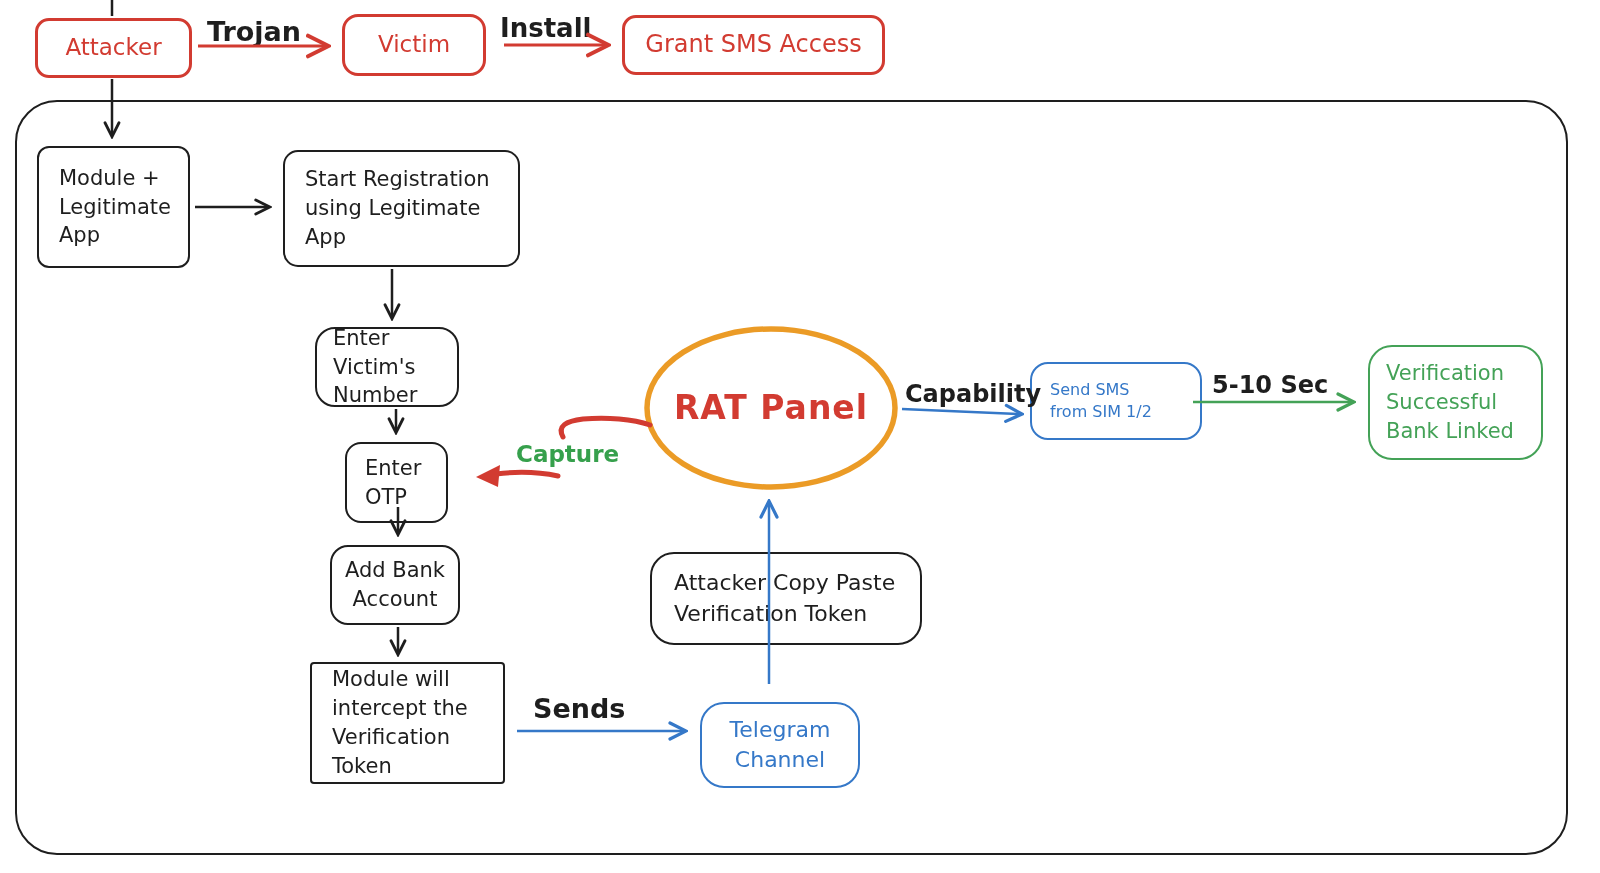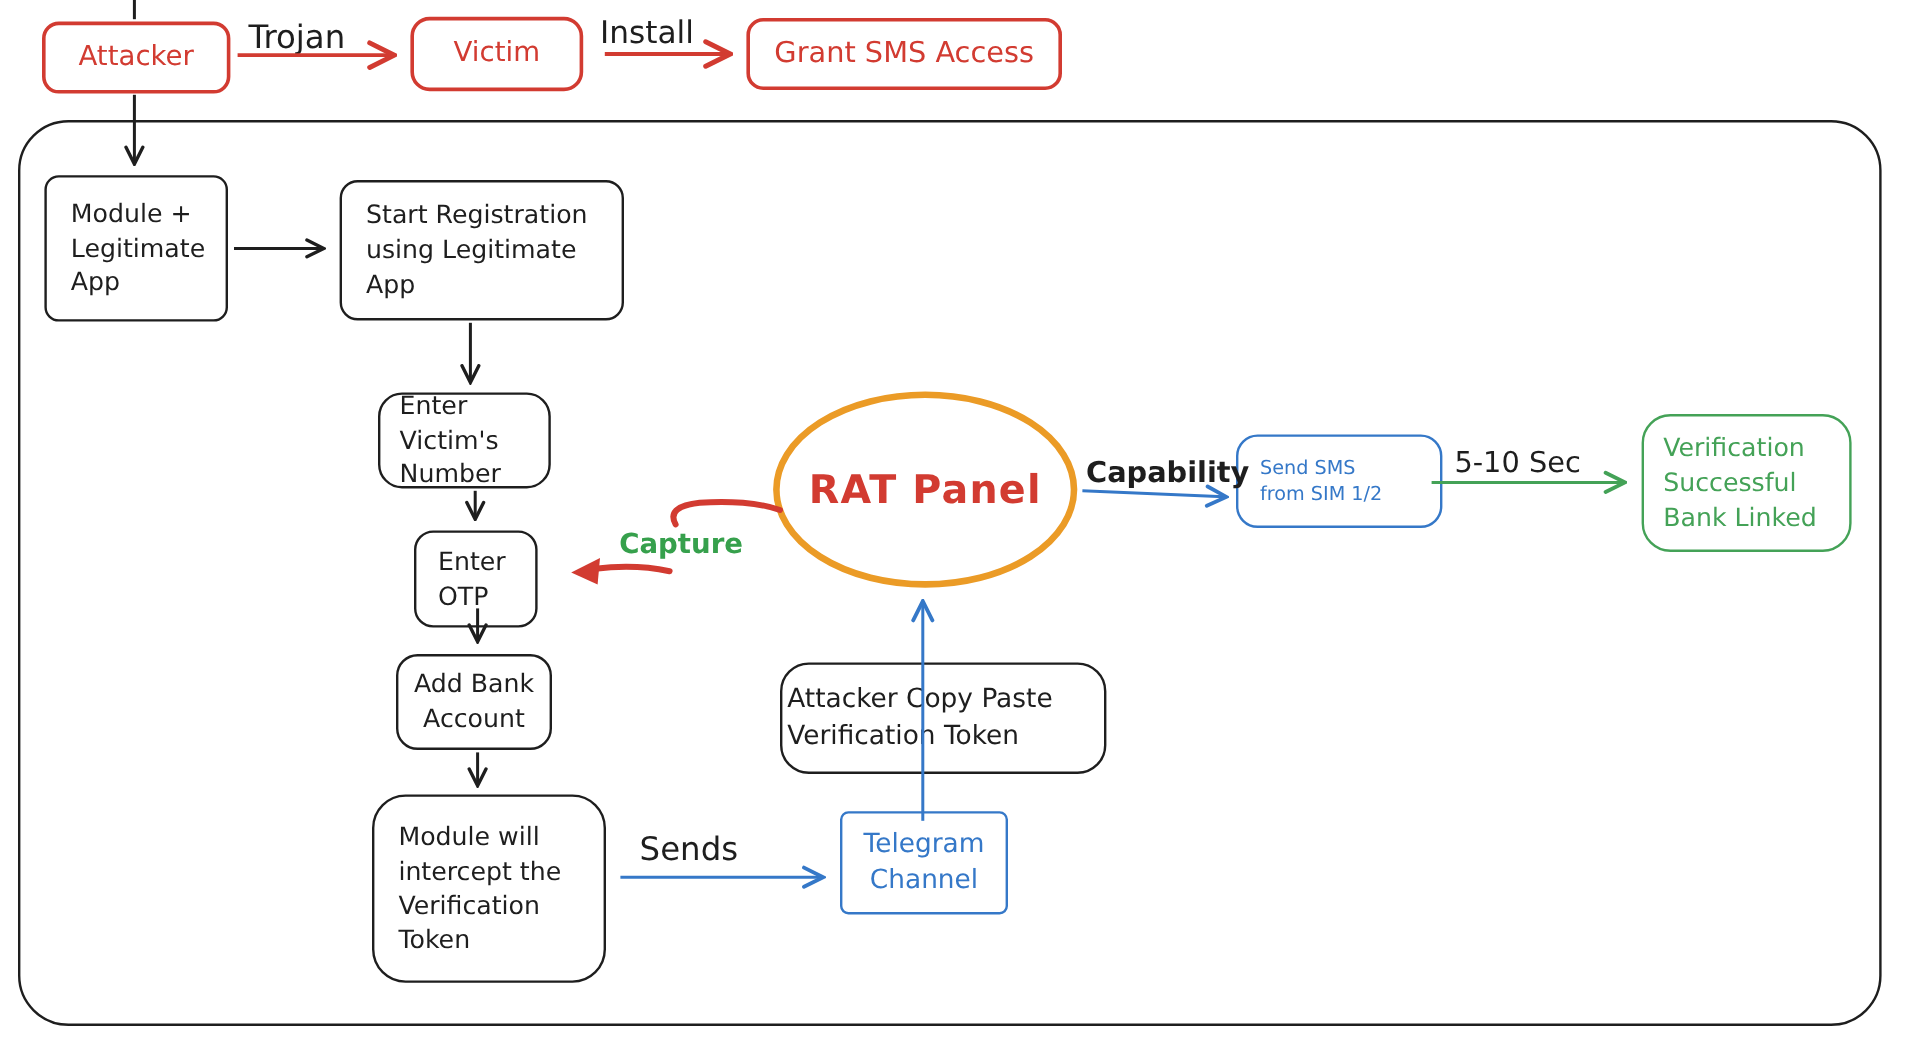--- a/index.html
+++ b/index.html
@@ -22,31 +22,31 @@
   .node.green{border-color:#44a257;color:#44a257;}
   .centered{justify-content:center;text-align:center;}
   #n-attacker{left:35px;top:18px;width:157px;height:60px;border-radius:14px;font-size:23px;}
   #n-victim{left:342px;top:14px;width:144px;height:62px;border-radius:16px;font-size:23px;}
   #n-grant{left:622px;top:15px;width:263px;height:60px;border-radius:14px;font-size:24px;}
   #n-module{left:37px;top:146px;width:153px;height:122px;border-radius:12px;padding-left:20px;}
   #n-startreg{left:283px;top:150px;width:237px;height:117px;border-radius:15px;padding-left:20px;}
   #n-envictim{left:315px;top:327px;width:144px;height:80px;border-radius:20px;padding-left:16px;}
   #n-otp{left:345px;top:442px;width:103px;height:81px;border-radius:16px;padding-left:18px;}
   #n-addbank{left:330px;top:545px;width:130px;height:80px;border-radius:18px;}
-  #n-intercept{left:310px;top:662px;width:195px;height:157px;border-radius:28px;padding-left:20px;}
-  #n-copypaste{left:650px;top:552px;width:272px;height:93px;border-radius:24px;padding-left:4px;font-size:22px;}
-  #n-telegram{left:700px;top:676px;width:140px;height:86px;border-radius:7px;font-size:22px;}
+  #n-intercept{left:310px;top:662px;width:195px;height:122px;border-radius:4px;padding-left:20px;}
+  #n-copypaste{left:650px;top:552px;width:272px;height:93px;border-radius:24px;padding-left:22px;font-size:22px;}
+  #n-telegram{left:700px;top:702px;width:160px;height:86px;border-radius:24px;font-size:22px;}
   #n-sendsms{left:1030px;top:362px;width:172px;height:78px;border-radius:18px;padding-left:18px;font-size:16px;}
   #n-verification{left:1368px;top:345px;width:175px;height:115px;border-radius:24px;padding-left:16px;}
   #rat-label{
     position:absolute;left:645px;top:386px;width:252px;height:42px;z-index:2;
     display:flex;align-items:center;justify-content:center;
     color:#d23b31;font-size:33px;font-weight:700;letter-spacing:1px;white-space:pre;
   }
-  .elabel{position:absolute;z-index:3;color:#1e1e1e;font-weight:400;white-space:pre;}
+  .elabel{position:absolute;z-index:3;color:#1e1e1e;font-weight:700;white-space:pre;}
   #l-trojan{left:207px;top:16px;font-size:27px;}
   #l-install{left:500px;top:13px;font-size:26px;}
   #l-sends{left:533px;top:693px;font-size:27px;}
   #l-capture{left:516px;top:441px;font-size:23px;color:#36a04c;font-weight:600;}
   #l-capability{left:905px;top:380px;font-size:24px;font-weight:600;}
   #l-delay{left:1212px;top:371px;font-size:24px;}
   svg.overlay{position:absolute;left:0;top:0;z-index:4;pointer-events:none;}
 </style>
 </head>
 <body>

